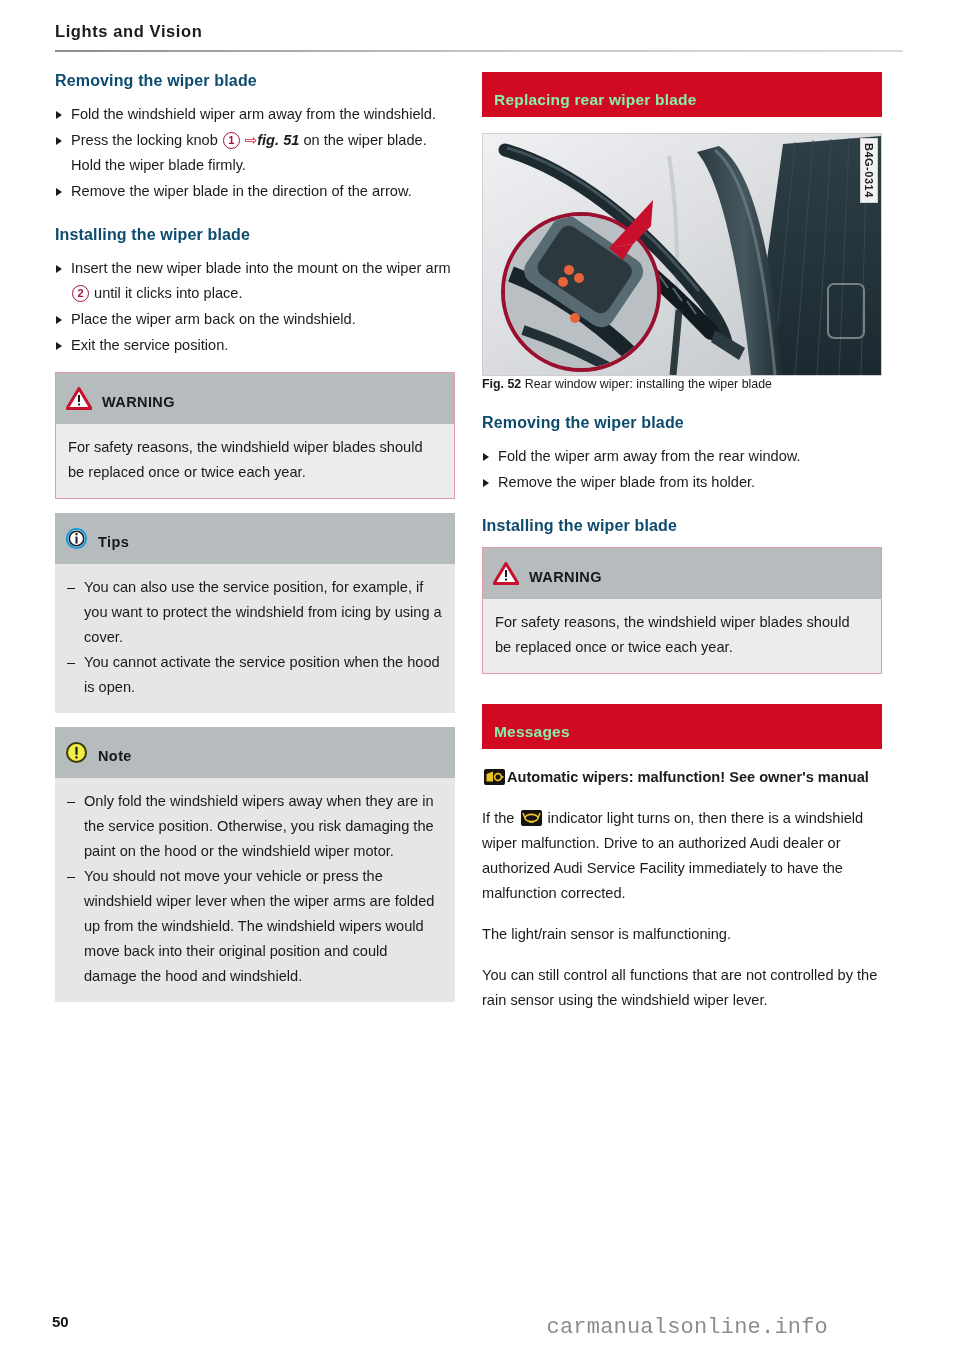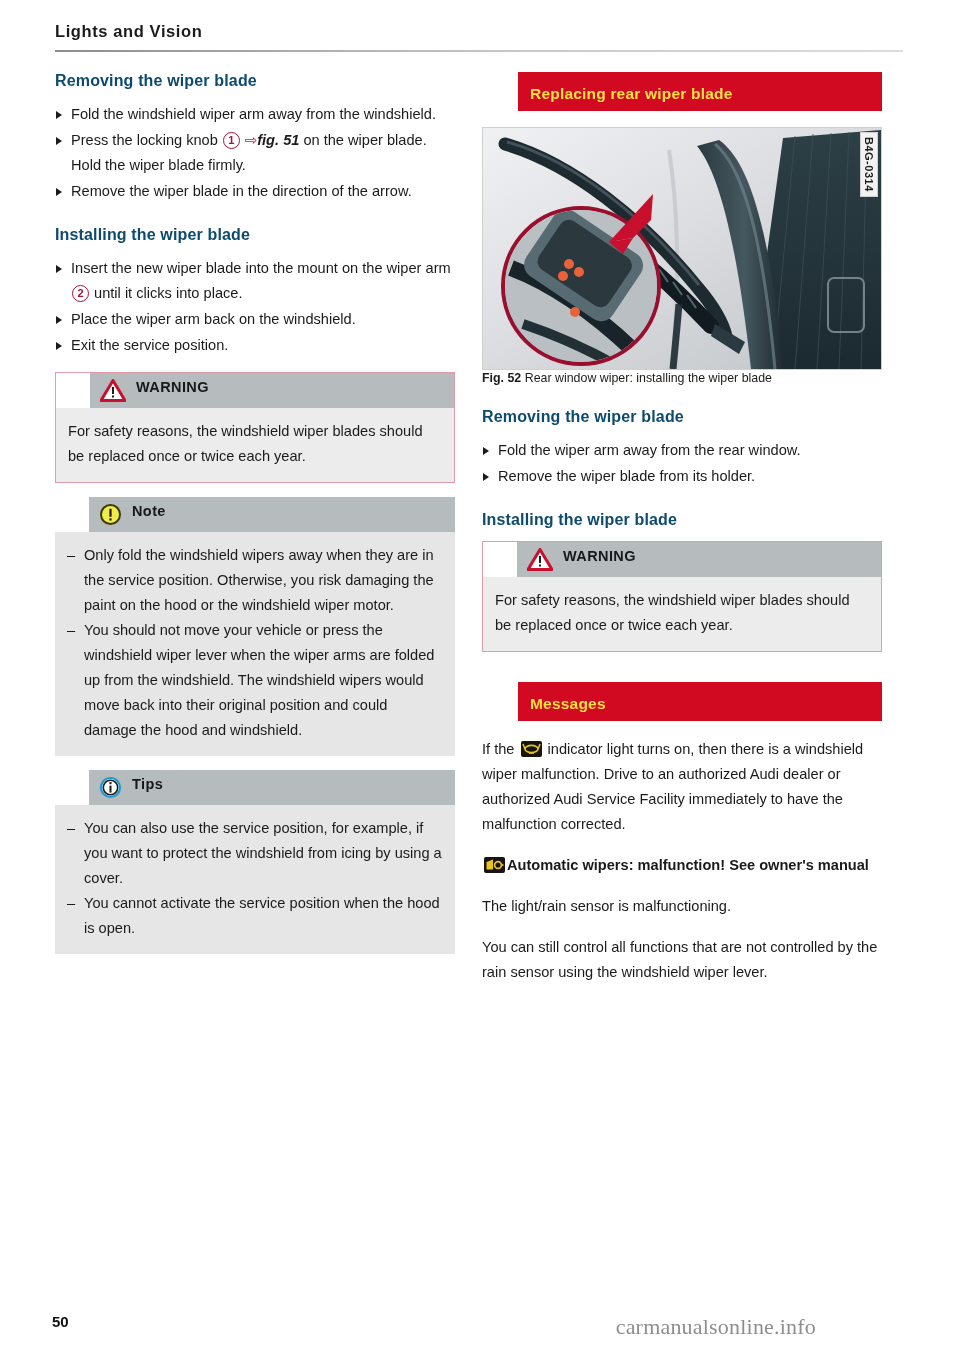--- a/index.html
+++ b/index.html
@@ -31,24 +31,23 @@
   .col-right{left:482px;}
 
   h2.sec{
     font-size:16px;font-weight:bold;color:#0c4a6e;
     margin:0 0 12px 0;letter-spacing:.15px;
   }
   h2.sec.tight{margin-top:22px;}
 
   
   .redbar{
-    background:#d20a21;color:#fde047;font-size:15.5px;font-weight:bold;
-    padding:13px 12px 8px 12px;letter-spacing:.2px;margin-bottom:16px;
+    background:#d20a21;color:#86efac;font-size:15.5px;font-weight:bold;
+    padding:19px 12px 8px 12px;letter-spacing:.2px;margin-bottom:16px;
     box-sizing:border-box;
-    margin-left:36px;
   }
   .redbar.msg{margin-top:30px;}
 
   
   ul.arrow{list-style:none;margin:0 0 14px 0;padding:0;}
   ul.arrow li{
     position:relative;padding-left:16px;margin-bottom:1px;
     font-size:14.6px;line-height:25px;color:#1b1b1b;
   }
   ul.arrow li:before{
@@ -73,22 +72,22 @@
     border:1.3px solid #a5123a;border-radius:50%;
     color:#a5123a;font-size:11px;text-align:center;
     vertical-align:1px;font-weight:bold;margin:0 1px;
   }
   .xref{color:#1b1b1b;font-style:italic;font-weight:600;white-space:nowrap;}
   .xarrow{color:#c8102e;font-style:normal;font-weight:normal;}
 
   
   .box{margin:4px 0 14px 0;box-sizing:border-box;}
   .box-head{
-    background:#b6bbbe;display:flex;align-items:flex-start;
-    padding:6px 10px;box-sizing:border-box;margin-left:34px;
+    background:#b6bbbe;display:flex;align-items:flex-end;
+    padding:14px 10px;box-sizing:border-box;
   }
   .box-head .htxt{
     font-size:14.5px;font-weight:bold;color:#16181a;letter-spacing:.4px;margin-left:10px;
   }
   .box-body{
     background:#e8e8e8;padding:11px 12px 13px 12px;box-sizing:border-box;
   }
   .box.warning{border:1.4px solid #e39aa9;}
   .box.warning .box-body{background:#ececec;}
   .box.note .box-body,.box.tips .box-body{background:#e6e6e6;}
@@ -121,23 +120,23 @@
     background:#161310;border-radius:2px;position:relative;margin:0 2px;
   }
   .tell svg{position:absolute;left:0;top:0;}
 
   
   .pagenum{
     position:absolute;left:52px;bottom:28px;
     font-size:15px;font-weight:bold;color:#111;
   }
   .watermark{
-    position:absolute;right:44px;bottom:18px;
+    position:absolute;right:32px;bottom:18px;
     font-size:22px;color:#8d8d8d;letter-spacing:.2px;
-    font-family:Liberation Serif, serif;
+    font-family:Liberation Mono, monospace;
     text-align:center;
   }
 </style>
 </head>
 <body>
 
 <div class="page">
 
   <div class="runhead">
     <div class="runhead-title">Lights and Vision</div>
@@ -166,54 +165,54 @@
       <div class="box-head">
         <svg class="ico-warn" viewBox="0 0 26 23">
           <polygon points="13,1.5 25,21.5 1,21.5" fill="#ffffff" stroke="#c8102e" stroke-width="3" stroke-linejoin="round"></polygon>
           <rect x="12" y="8" width="2" height="7" fill="#1b1b1b"></rect>
           <rect x="12" y="16.5" width="2" height="2" fill="#1b1b1b"></rect>
         </svg>
         <span class="htxt">WARNING</span>
       </div>
       <div class="box-body">
         <p class="body" style="margin:0">For safety reasons, the windshield wiper blades should be replaced once or twice each year.</p>
-      </div>
-    </div>
-
-    <div class="box note">
-      <div class="box-head">
-        <svg class="ico-note" viewBox="0 0 23 23">
-          <circle cx="11.5" cy="11.5" r="9.5" fill="#f2ec4a" stroke="#3b3b09" stroke-width="2"></circle>
-          <rect x="10.4" y="5.8" width="2.2" height="8" fill="#1b1b1b"></rect>
-          <rect x="10.4" y="15.3" width="2.2" height="2.2" fill="#1b1b1b"></rect>
-        </svg>
-        <span class="htxt">Note</span>
-      </div>
-      <div class="box-body">
-        <ul class="dash">
-          <li>Only fold the windshield wipers away when they are in the service position. Otherwise, you risk damaging the paint on the hood or the windshield wiper motor.</li>
-          <li>You should not move your vehicle or press the windshield wiper lever when the wiper arms are folded up from the windshield. The windshield wipers would move back into their original position and could damage the hood and windshield.</li>
-        </ul>
       </div>
     </div>
 
     <div class="box tips">
       <div class="box-head">
         <svg class="ico-tips" viewBox="0 0 23 23">
           <circle cx="11.5" cy="11.5" r="9.5" fill="#ffffff" stroke="#1a9bd7" stroke-width="2.2"></circle>
           <circle cx="11.5" cy="11.5" r="7.2" fill="#ffffff" stroke="#1b1b1b" stroke-width="1.6"></circle>
           <rect x="10.5" y="9.6" width="2" height="7" fill="#1b1b1b"></rect>
           <rect x="10.5" y="6" width="2" height="2.2" fill="#1b1b1b"></rect>
         </svg>
         <span class="htxt">Tips</span>
       </div>
       <div class="box-body">
         <ul class="dash">
           <li>You can also use the service position, for example, if you want to protect the windshield from icing by using a cover.</li>
           <li>You cannot activate the service position when the hood is open.</li>
+        </ul>
+      </div>
+    </div>
+
+    <div class="box note">
+      <div class="box-head">
+        <svg class="ico-note" viewBox="0 0 23 23">
+          <circle cx="11.5" cy="11.5" r="9.5" fill="#f2ec4a" stroke="#3b3b09" stroke-width="2"></circle>
+          <rect x="10.4" y="5.8" width="2.2" height="8" fill="#1b1b1b"></rect>
+          <rect x="10.4" y="15.3" width="2.2" height="2.2" fill="#1b1b1b"></rect>
+        </svg>
+        <span class="htxt">Note</span>
+      </div>
+      <div class="box-body">
+        <ul class="dash">
+          <li>Only fold the windshield wipers away when they are in the service position. Otherwise, you risk damaging the paint on the hood or the windshield wiper motor.</li>
+          <li>You should not move your vehicle or press the windshield wiper lever when the wiper arms are folded up from the windshield. The windshield wipers would move back into their original position and could damage the hood and windshield.</li>
         </ul>
       </div>
     </div>
 
   </div>
 
   <div class="col col-right">
 
     <div class="redbar">Replacing rear wiper blade</div>
 
@@ -319,37 +318,37 @@
         </svg>
         <span class="htxt">WARNING</span>
       </div>
       <div class="box-body">
         <p class="body" style="margin:0">For safety reasons, the windshield wiper blades should be replaced once or twice each year.</p>
       </div>
     </div>
 
     <div class="redbar msg">Messages</div>
 
+    <p class="body" style="font-weight:bold">
+      <span class="tell"><svg width="21" height="16" viewBox="0 0 21 16">
+            <path d="M2.5 12.5 L2.5 5 L9 2.5 L9 12.5 Z" fill="#e8c421"></path>
+            <circle cx="14" cy="8" r="3.4" fill="none" stroke="#e8c421" stroke-width="1.7"></circle>
+            <path d="M17 8 L19.5 8" stroke="#e8c421" stroke-width="1.7"></path>
+          </svg></span><span>Automatic wipers: malfunction! See owner's manual</span>
+    </p>
+
     <p class="body">
       <span>If the </span><span class="tell"><svg width="21" height="16" viewBox="0 0 21 16">
             <ellipse cx="10.5" cy="8" rx="6.5" ry="3.6" fill="none" stroke="#e8c421" stroke-width="1.6"></ellipse>
             <path d="M4 8 L2 3" stroke="#e8c421" stroke-width="1.6"></path>
             <path d="M17 8 L19 3" stroke="#e8c421" stroke-width="1.6"></path>
             <path d="M8 12 L13 12" stroke="#e8c421" stroke-width="1.6"></path>
           </svg></span><span> indicator light turns on, then there is a windshield wiper malfunction. Drive to an authorized Audi dealer or authorized Audi Service Facility immediately to have the malfunction corrected.</span>
     </p>
 
-    <p class="body" style="font-weight:bold">
-      <span class="tell"><svg width="21" height="16" viewBox="0 0 21 16">
-            <path d="M2.5 12.5 L2.5 5 L9 2.5 L9 12.5 Z" fill="#e8c421"></path>
-            <circle cx="14" cy="8" r="3.4" fill="none" stroke="#e8c421" stroke-width="1.7"></circle>
-            <path d="M17 8 L19.5 8" stroke="#e8c421" stroke-width="1.7"></path>
-          </svg></span><span>Automatic wipers: malfunction! See owner's manual</span>
-    </p>
-
     <p class="body">The light/rain sensor is malfunctioning.</p>
     <p class="body">You can still control all functions that are not controlled by the rain sensor using the windshield wiper lever.</p>
 
   </div>
 
   <div class="pagenum">50</div>
   <div class="watermark">carmanualsonline.info</div>
 
 </div>
 

